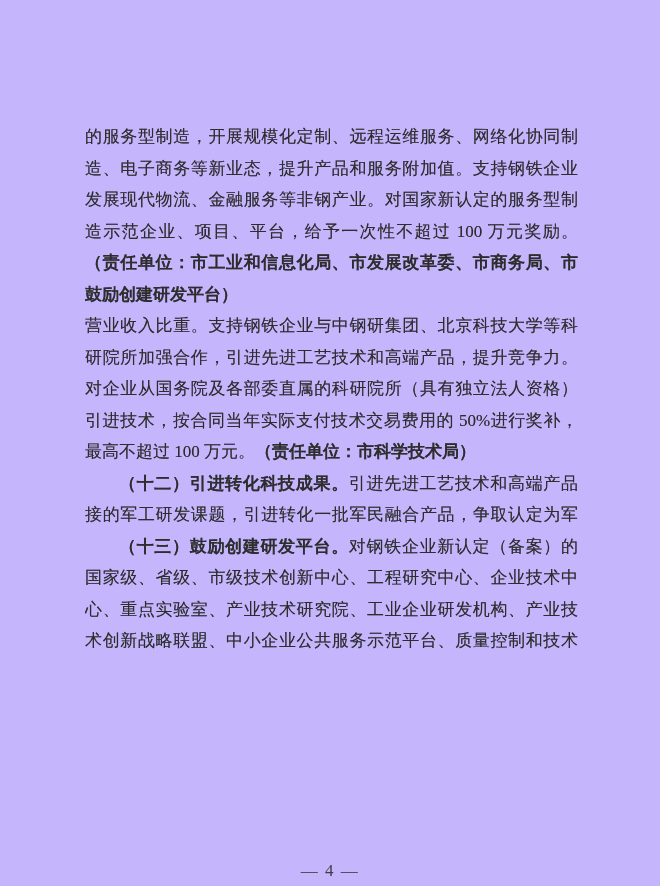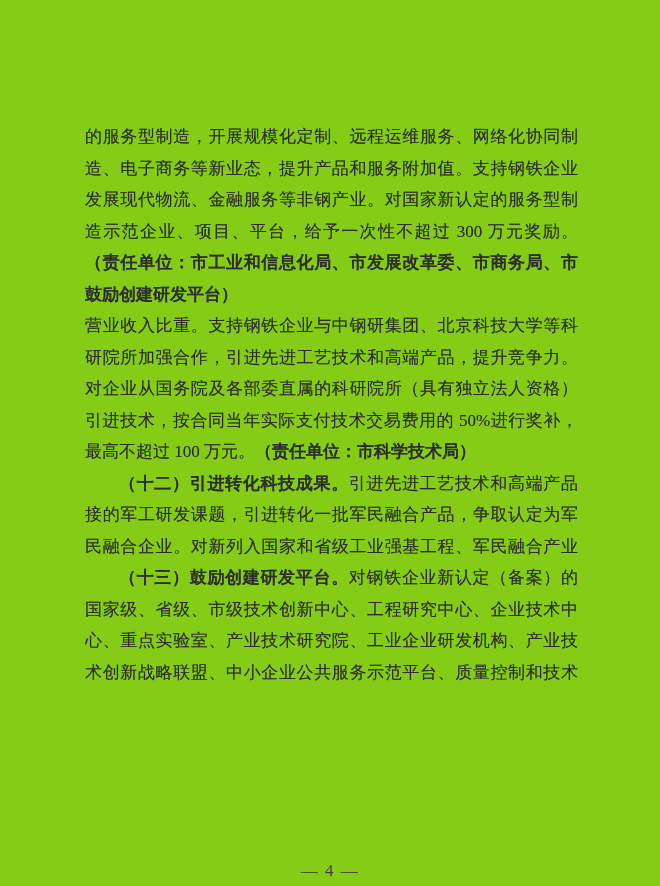--- a/index.html
+++ b/index.html
@@ -4,21 +4,21 @@
 <style>
   html, body {
     margin: 0;
     padding: 0;
     background: #ffffff;
   }
   .page {
     position: relative;
     width: 660px;
     height: 886px;
-    background: #84cc16;
+    background: #c4b5fd;
     overflow: hidden;
     font-family: "Liberation Serif", "DejaVu Serif", serif;
   }
   .doc {
     position: absolute;
     left: 85px;
     top: 121px;
     width: 493px;
     font-size: 17px;
     line-height: 31.5px;
@@ -57,31 +57,30 @@
 </style>
 </head>
 <body>
 
 <div class="page">
 
   <div class="doc">
     <div class="ln j"><span>的服务型制造，开展规模化定制、远程运维服务、网络化协同制</span></div>
     <div class="ln j"><span>造、电子商务等新业态，提升产品和服务附加值。支持钢铁企业</span></div>
     <div class="ln j"><span>发展现代物流、金融服务等非钢产业。对国家新认定的服务型制</span></div>
-    <div class="ln j"><span>造示范企业、项目、平台，给予一次性不超过 300 万元奖励。</span></div>
+    <div class="ln j"><span>造示范企业、项目、平台，给予一次性不超过 100 万元奖励。</span></div>
     <div class="ln j"><span class="b">（责任单位：市工业和信息化局、市发展改革委、市商务局、市</span></div>
     <div class="ln"><span class="b">鼓励创建研发平台）</span></div>
     <div class="ln j"><span>营业收入比重。支持钢铁企业与中钢研集团、北京科技大学等科</span></div>
     <div class="ln j"><span>研院所加强合作，引进先进工艺技术和高端产品，提升竞争力。</span></div>
     <div class="ln j"><span>对企业从国务院及各部委直属的科研院所（具有独立法人资格）</span></div>
     <div class="ln j"><span>引进技术，按合同当年实际支付技术交易费用的 50%进行奖补，</span></div>
     <div class="ln"><span>最高不超过 100 万元。</span><span class="b">（责任单位：市科学技术局）</span></div>
     <div class="ln j ind"><span class="b">（十二）引进转化科技成果。</span><span>引进先进工艺技术和高端产品</span></div>
     <div class="ln j"><span>接的军工研发课题，引进转化一批军民融合产品，争取认定为军</span></div>
-    <div class="ln j"><span>民融合企业。对新列入国家和省级工业强基工程、军民融合产业</span></div>
     <div class="ln j ind"><span class="b">（十三）鼓励创建研发平台。</span><span>对钢铁企业新认定（备案）的</span></div>
     <div class="ln j"><span>国家级、省级、市级技术创新中心、工程研究中心、企业技术中</span></div>
     <div class="ln j"><span>心、重点实验室、产业技术研究院、工业企业研发机构、产业技</span></div>
     <div class="ln j"><span>术创新战略联盟、中小企业公共服务示范平台、质量控制和技术</span></div>
   </div>
 
   <div class="footer">— 4 —</div>
 
 </div>
 

